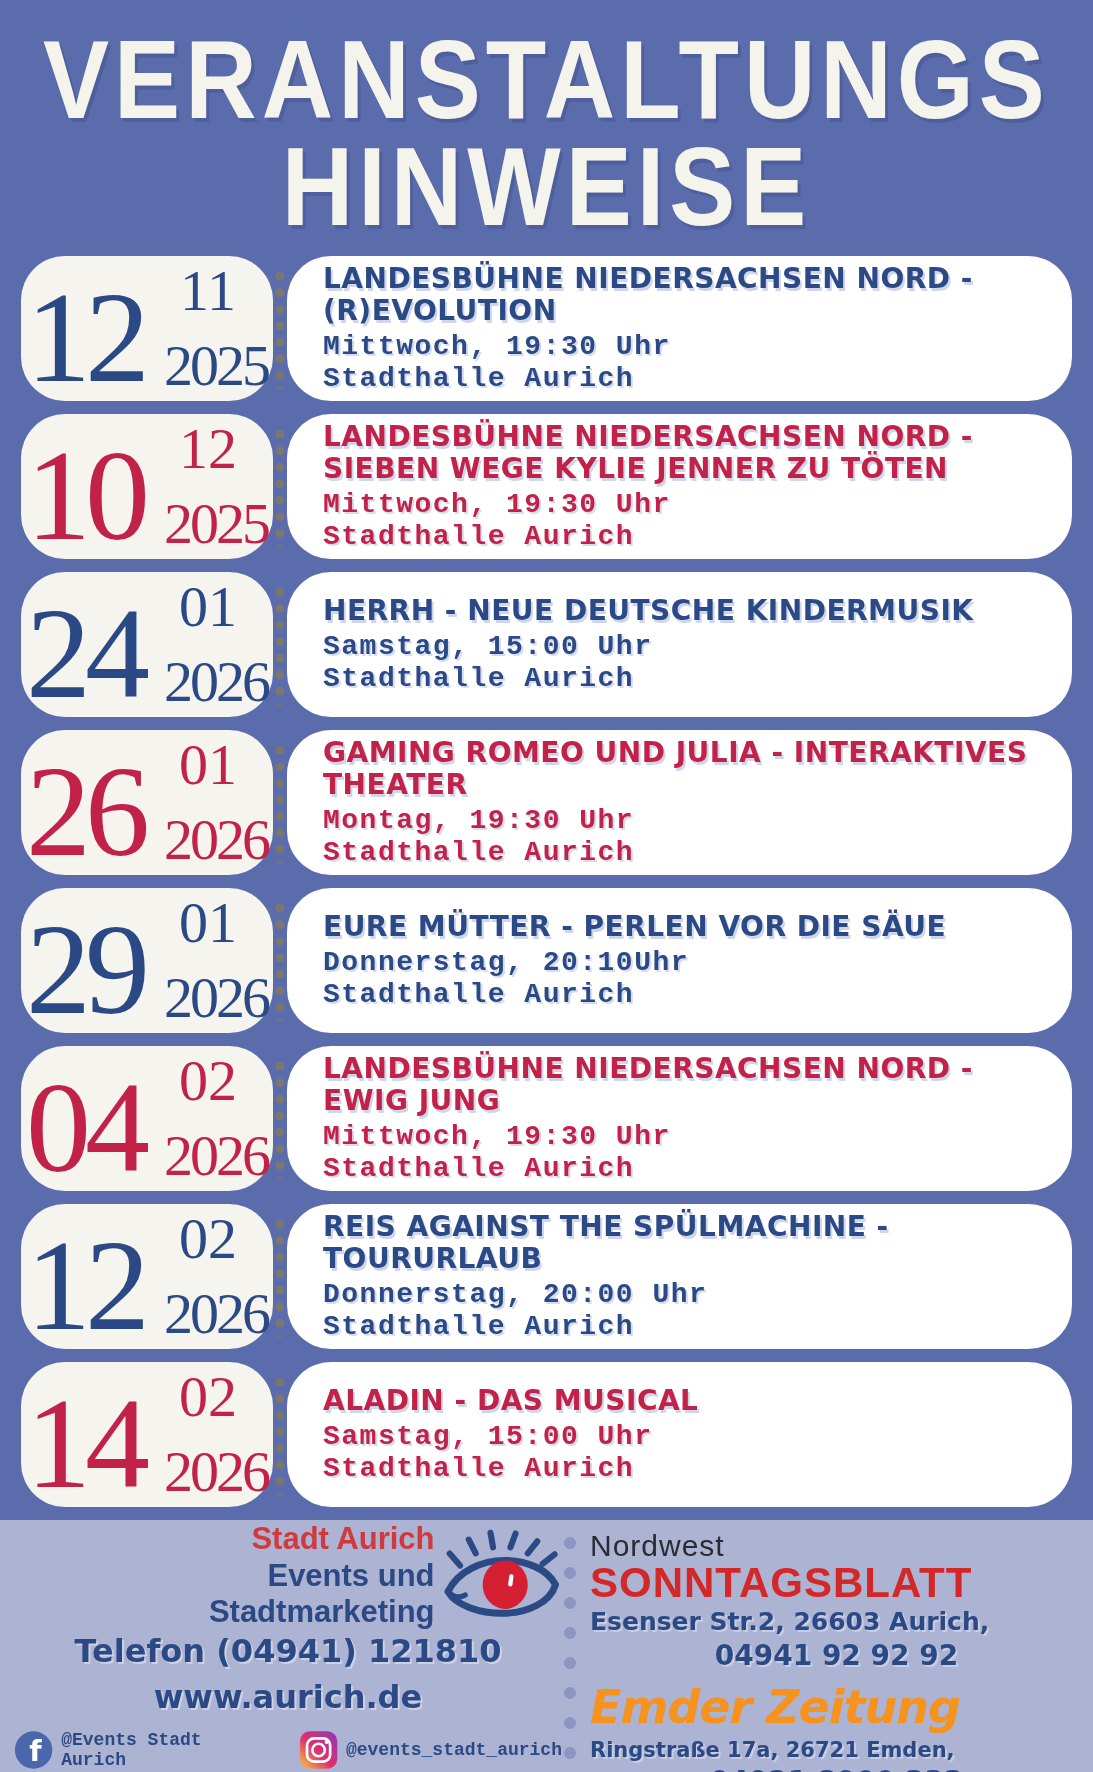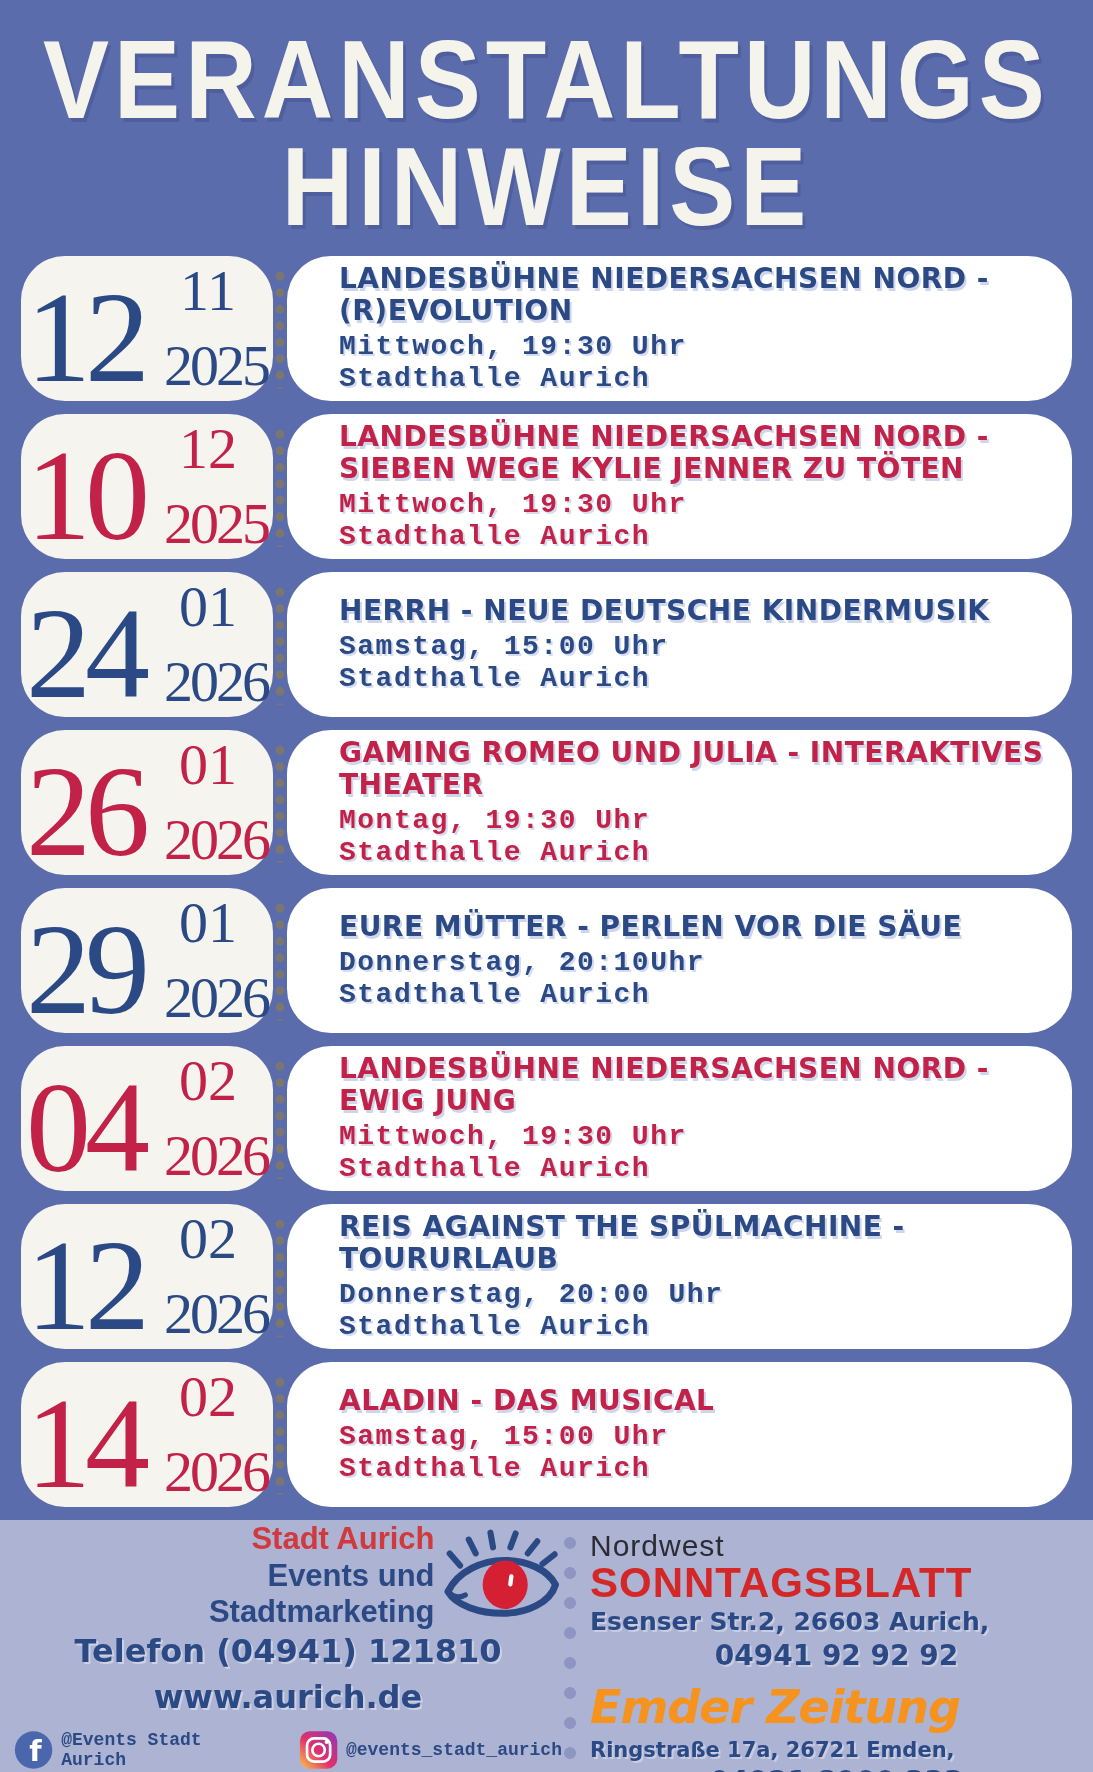--- a/index.html
+++ b/index.html
@@ -40,21 +40,21 @@
     display:flex;align-items:flex-end;padding-bottom:12px;
   }
   .my{
     display:flex;flex-direction:column;justify-content:space-between;
     align-items:center;padding:12px 0 13px;margin-left:4px;
   }
   .month{font-size:58px;line-height:.78;}
   .year{font-size:58px;line-height:.78;letter-spacing:-3px;margin-left:16px;}
   .detail-box{
     flex:1;position:relative;background:#ffffff;border-radius:44px;
-    box-sizing:border-box;padding:8px 16px 8px 52px;
+    box-sizing:border-box;padding:8px 16px 8px 36px;
     display:flex;flex-direction:column;justify-content:center;
     color:var(--accent);
   }
   .dots{
     position:absolute;left:-12px;top:12px;bottom:12px;width:10px;
     background:radial-gradient(circle,#7b766f 4px,rgba(0,0,0,0) 4.8px) center top/10px 16.5px repeat-y;
   }
   .event-title{
     font-family:"DejaVu Sans",sans-serif;font-weight:bold;
     font-size:28px;line-height:1.13;letter-spacing:.5px;

